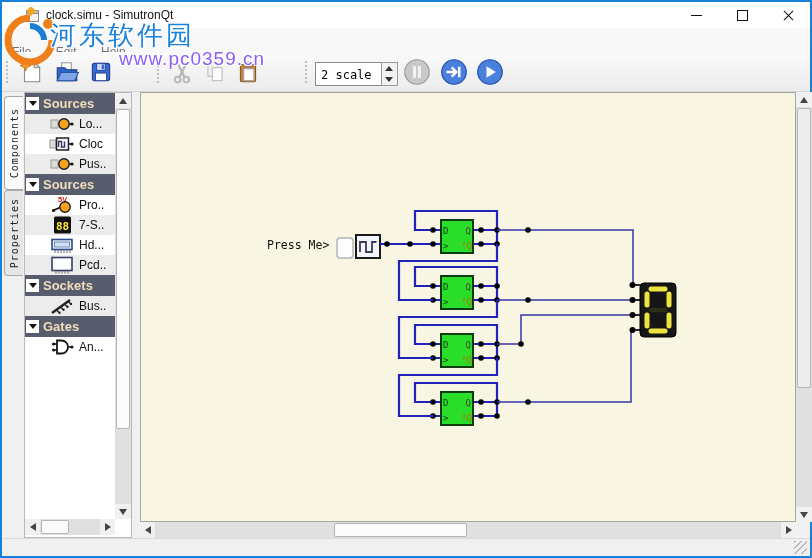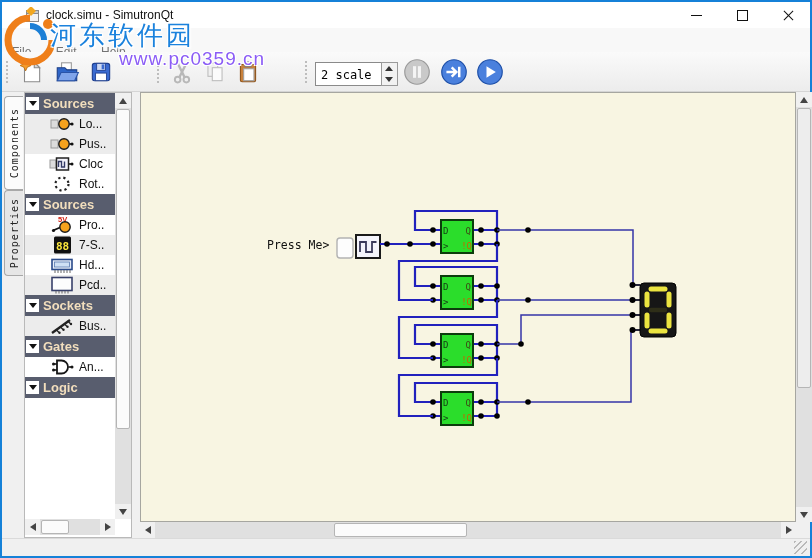--- a/index.html
+++ b/index.html
@@ -211,53 +211,45 @@
             <svg width="26" height="22" viewBox="0 0 26 22">
                 <rect x="2" y="7" width="7" height="8" fill="#dcdcdc" stroke="#9a9a9a"></rect>
                 <circle cx="15" cy="11" r="5.2" fill="#f6a21d" stroke="#1a1a1a" stroke-width="1.4"></circle>
                 <line x1="20.5" y1="11" x2="24" y2="11" stroke="#111" stroke-width="1.6"></line>
                 <circle cx="23" cy="11" r="1.6" fill="#111"></circle>
               </svg>
           </span>
             <span class="tlabel">Lo...</span>
         </div>
 
-        <div class="trow alt">
-          <span class="ticon">
-            <svg width="26" height="22" viewBox="0 0 26 22">
-                <rect x="2" y="7" width="7" height="8" fill="#dcdcdc" stroke="#9a9a9a"></rect>
-                <circle cx="15" cy="11" r="5.2" fill="#f6a21d" stroke="#1a1a1a" stroke-width="1.4"></circle>
-                <line x1="20.5" y1="11" x2="24" y2="11" stroke="#111" stroke-width="1.6"></line>
-                <circle cx="23" cy="11" r="1.6" fill="#111"></circle>
-              </svg>
-          </span>
-            <span class="tlabel">Pus..</span>
-        </div>
-
         <div class="trow">
           <span class="ticon">
             <svg width="26" height="22" viewBox="0 0 26 22">
                 <rect x="1" y="7" width="6" height="8" fill="#dcdcdc" stroke="#9a9a9a"></rect>
                 <rect x="7.5" y="5" width="12" height="12" fill="#f2f2fa" stroke="#222" stroke-width="1.5"></rect>
                 <path d="M9.5 14 V8.5 H12.5 V14 H15.5 V8.5" fill="none" stroke="#333a66" stroke-width="1.4"></path>
                 <line x1="20" y1="11" x2="24" y2="11" stroke="#111" stroke-width="1.6"></line>
                 <circle cx="23" cy="11" r="1.5" fill="#111"></circle>
               </svg>
           </span>
             <span class="tlabel">Cloc</span>
         </div>
 
-        <div class="trow">
-          <span class="ticon">
-            <svg width="26" height="22" viewBox="0 0 26 22">
-                <circle cx="13" cy="11" r="6.5" fill="none" stroke="#222" stroke-width="2.2" stroke-dasharray="2.2 3"></circle>
-              </svg>
-          </span>
-            <span class="tlabel">Rot..</span>
-        </div>
+        <div class="trow alt">
+          <span class="ticon">
+            <svg width="26" height="22" viewBox="0 0 26 22">
+                <rect x="2" y="7" width="7" height="8" fill="#dcdcdc" stroke="#9a9a9a"></rect>
+                <circle cx="15" cy="11" r="5.2" fill="#f6a21d" stroke="#1a1a1a" stroke-width="1.4"></circle>
+                <line x1="20.5" y1="11" x2="24" y2="11" stroke="#111" stroke-width="1.6"></line>
+                <circle cx="23" cy="11" r="1.6" fill="#111"></circle>
+              </svg>
+          </span>
+            <span class="tlabel">Pus..</span>
+        </div>
+
 
         <div class="tcat">
           <span class="exp">
               <span class="tri"></span>
             </span>
           <span class="tcat-label">Sources</span>
         </div>
 
         <div class="trow">
           <span class="ticon">
@@ -341,26 +333,20 @@
                 <circle cx="4.5" cy="14" r="1.5" fill="#161616"></circle>
                 <line x1="19.5" y1="11" x2="23.5" y2="11" stroke="#161616" stroke-width="1.6"></line>
                 <circle cx="23" cy="11" r="1.5" fill="#161616"></circle>
               </svg>
           </span>
             <span class="tlabel">An...</span>
         </div>
 
 
 
-        <div class="tcat">
-          <span class="exp">
-              <span class="tri"></span>
-            </span>
-          <span class="tcat-label">Logic</span>
-        </div>
 
       </div>
 
       <div class="sb" style="left:90px;top:0;width:16px;height:426px;">
         <div class="sb-btn" style="left:0;top:0;width:16px;height:15px;">
             <span class="arr-up"></span>
           </div>
         <div class="sb-thumb" style="left:1px;top:16px;width:14px;height:320px;"></div>
         <div class="sb-btn" style="left:0;bottom:0;width:16px;height:15px;">
             <span class="arr-down"></span>

